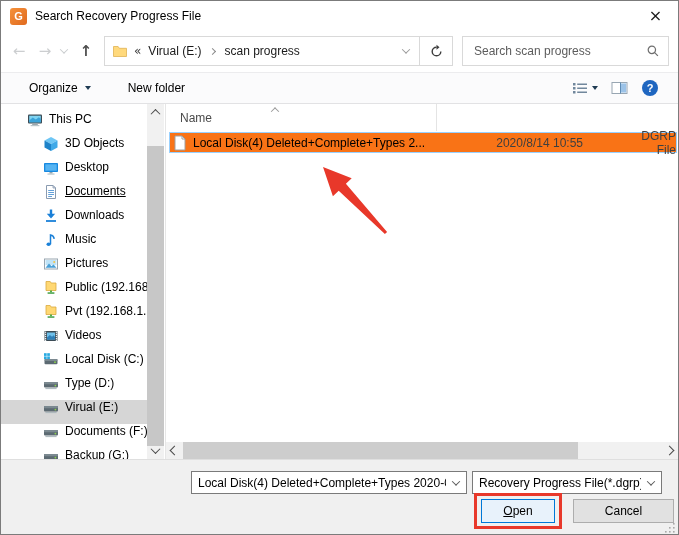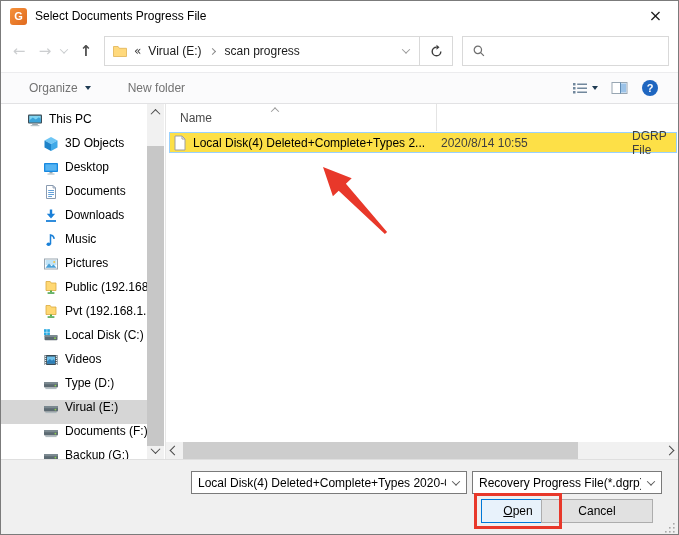--- a/index.html
+++ b/index.html
@@ -25,21 +25,21 @@
   .crumb-ovf { color:#3c3c3c; padding:0 4px 0 0; }
   .addr-spacer { flex:1; }
   .addr-chev { width:26px; display:flex; justify-content:center; align-self:stretch; align-items:center; }
   .refresh-btn { width:32px; align-self:stretch; border-left:1px solid #d9d9d9; display:flex; align-items:center; justify-content:center; }
   .search-box { position:absolute; left:461px; top:5px; width:207px; height:30px; border:1px solid #d9d9d9; box-sizing:border-box; display:flex; align-items:center; padding:0 8px 0 9px; background:#fff; }
   .search-box input { border:none; outline:none; flex:1; font:inherit; color:#3c3c3c; background:transparent; min-width:0; }
   .search-box input::placeholder { color:#5c5c5c; opacity:1; }
 
   
   .toolbar { position:absolute; top:71px; left:0; right:0; height:32px; background:#fbfbfc; border-top:1px solid #ececee; border-bottom:1px solid #e2e2e4; box-sizing:border-box; display:flex; align-items:center; padding:0 20px 0 28px; }
-  .tb-btn { display:flex; align-items:center; gap:7px; color:#737373; background:none; border:none; font:inherit; padding:0; }
+  .tb-btn { display:flex; align-items:center; gap:7px; color:#000000; background:none; border:none; font:inherit; padding:0; }
   .tb-organize { margin-right:37px; }
   .tri-down { width:0; height:0; border-left:3.5px solid transparent; border-right:3.5px solid transparent; border-top:4px solid #1f3b53; display:inline-block; }
   .tb-right { margin-left:auto; display:flex; align-items:center; gap:13px; }
   .help-circle { width:16px; height:16px; border-radius:50%; background:#1f66c0; color:#fff; font-weight:bold; font-size:11px; display:flex; align-items:center; justify-content:center; }
 
   
   .chev { display:inline-block; width:6px; height:6px; border-right:1.2px solid #5a5a5a; border-bottom:1.2px solid #5a5a5a; box-sizing:border-box; }
   .chev.down { transform:rotate(45deg) translate(-1px,-1px); }
   .chev.right { transform:rotate(-45deg); }
   .chev.up { transform:rotate(-135deg) translate(-1px,-1px); }
@@ -53,65 +53,65 @@
   .main { position:absolute; top:103px; left:0; right:0; height:355px; background:#fff; overflow:hidden; }
   .sidebar { position:absolute; left:0; top:0; width:146px; height:100%; padding-top:8px; box-sizing:border-box; overflow:hidden; }
   .side-item { height:24px; display:flex; align-items:flex-start; white-space:nowrap; overflow:hidden; }
   .side-item.selected { background:#d6d6d6; }
   .sicon { width:16px; height:16px; margin-right:6px; flex:none; display:inline-flex; }
   .sidebar-scroll { position:absolute; left:146px; top:0; width:17px; height:100%; background:#f1f1f1; }
   .ss-btn { position:absolute; left:0; width:17px; height:17px; display:flex; align-items:center; justify-content:center; }
   .ss-up { top:0; } .ss-down { bottom:0; }
   .ss-thumb { position:absolute; left:0; top:42px; width:17px; height:300px; background:#c7c7c7; }
 
-  .file-list { position:absolute; left:164px; top:0; right:0; height:100%; border-left:1px solid #e6e6e6; }
+  .file-list { position:absolute; left:164px; top:0; right:0; height:100%; border-left:1px solid #e6e6e6;text-align:right; }
   .fl-header { position:relative; height:27px; display:flex; color:#4a4a4a; }
   .fl-h { box-sizing:border-box; border-right:1px solid #e4e4e4; display:flex; align-items:center; }
   .fl-h.c-name { width:271px; padding-left:14px; }
   .fl-h.c-date { width:146px; padding-left:7px; }
   .fl-h.c-type { flex:1; padding-left:7px; border-right:none; }
   .sort-chev { position:absolute; top:3px; left:106px; }
   .file-rows { position:relative; }
-  .file-row { height:21px; display:flex; align-items:center; margin:1px 1px 0 3px; background:#fde047; border:1px solid #99d1ff; box-sizing:border-box; }
+  .file-row { height:21px; display:flex; align-items:center; margin:1px 1px 0 3px; background:#f97316; border:1px solid #99d1ff; box-sizing:border-box; }
   .fr-name { width:267px; display:flex; align-items:center; gap:6px; padding-left:3px; overflow:hidden; white-space:nowrap; box-sizing:border-box; flex:none; }
   .fr-date { width:146px; padding-left:4px; color:#3f3f3f; flex:none; box-sizing:border-box; }
   .fr-type { flex:1; padding-left:4px; color:#3f3f3f;margin-left:45px; }
   .ficon { width:14px; height:16px; flex:none; display:inline-flex; }
   .fl-hscroll { position:absolute; left:0; right:0; bottom:0; height:17px; background:#f1f1f1; }
   .hs-btn { position:absolute; top:0; width:17px; height:17px; display:flex; align-items:center; justify-content:center; }
   .hs-left { left:0; } .hs-right { right:0; }
   .hs-thumb { position:absolute; left:17px; top:0; width:395px; height:17px; background:#cdcdcd; }
 
   
   .footer { position:absolute; left:0; right:0; top:458px; height:77px; background:#f0f0f0; border-top:1px solid #dfdfdf; box-sizing:border-box; }
   .fname-label { position:absolute; left:0; top:15px; width:185px; text-align:right; white-space:pre; }
   .mn { text-decoration:underline; }
   .combo { position:absolute; box-sizing:border-box; border:1px solid #7a7a7a; background:#fff; display:flex; align-items:center; }
   .combo .val { flex:1; padding-left:6px; white-space:nowrap; overflow:hidden; }
   .combo .chev-box { width:20px; display:flex; align-items:center; justify-content:center; flex:none; }
   .combo1 { left:190px; top:11px; width:276px; height:23px; }
   .combo2 { left:471px; top:11px; width:190px; height:23px; }
   .btn { position:absolute; top:39px; height:24px; box-sizing:border-box; display:flex; align-items:center; justify-content:center; font:inherit; padding:0; }
   .open-btn { left:480px; width:74px; background:#e8f2fb; border:1px solid #0078d7; }
-  .cancel-btn { left:540px; width:112px; background:#e1e1e1; border:1px solid #adadad; }
+  .cancel-btn { left:572px; width:101px; background:#e1e1e1; border:1px solid #adadad; }
   .red-rect { position:absolute; left:473px; top:33px; width:88px; height:36px; border:3px solid #e8352a; box-sizing:border-box; pointer-events:none; }
   .resize-grip { position:absolute; right:2px; bottom:2px; }
 
   .annot-layer { position:absolute; left:0; top:0; width:679px; height:535px; pointer-events:none; z-index:60; }
 </style>
 </head>
 <body>
 
 <div class="window">
 
   <div class="titlebar">
     <span class="app-icon">
         <span>G</span>
       </span>
-    <span class="title">Select Documents Progress File</span>
+    <span class="title">Search Recovery Progress File</span>
     <button class="close-btn glyph">×</button>
   </div>
 
   <div class="navbar">
     <span class="nav-btn nav-back glyph">←</span>
     <span class="nav-btn nav-fwd glyph">→</span>
     <span class="nav-btn nav-chev">
         <i class="chev down lite"></i>
       </span>
     <span class="nav-btn nav-up glyph">↑</span>
@@ -132,20 +132,21 @@
         </span>
       <span class="refresh-btn">
         <svg width="15" height="15" viewBox="0 0 16 16">
             <path d="M12.6 8 A4.6 4.6 0 1 1 8 3.4" fill="none" stroke="#3d3d3d" stroke-width="1.5"></path>
             <polygon points="8,0.8 8,6 11.2,3.4" fill="#3d3d3d"></polygon>
           </svg>
       </span>
     </div>
 
     <div class="search-box">
+      <input value="" placeholder="Search scan progress" style="">
       <svg width="14" height="14" viewBox="0 0 16 16">
           <circle cx="6.7" cy="6.7" r="4.2" fill="none" stroke="#6e6e6e" stroke-width="1.4"></circle>
           <line x1="9.9" y1="9.9" x2="13.6" y2="13.6" stroke="#6e6e6e" stroke-width="1.4"></line>
         </svg>
     </div>
   </div>
 
   <div class="toolbar">
     <button class="tb-btn tb-organize">
       <span>Organize</span>
@@ -209,21 +210,21 @@
           <span class="sicon">
             <svg width="16" height="16" viewBox="0 0 16 16">
               <rect x="1" y="3" width="14" height="9" rx="0.8" fill="#1789e0"></rect>
               <rect x="2.3" y="4.3" width="11.4" height="6.4" fill="#56b4f2"></rect>
               <rect x="6.5" y="12" width="3" height="1.5" fill="#90a4ae"></rect>
               <rect x="4.5" y="13.5" width="7" height="1.1" fill="#b0bec5"></rect>
             </svg>
           </span>
           <span>Desktop</span>
         </div>
-        <div class="side-item" style="padding-left: 42px;">
+        <div class="side-item" style="padding-left: 42px; text-decoration: underline;">
           <span class="sicon">
             <svg width="16" height="16" viewBox="0 0 16 16">
               <path d="M3.5 1.5 H10 L12.5 4 V14.5 H3.5 Z" fill="#fff" stroke="#8a9bb0"></path>
               <path d="M10 1.5 L12.5 4 H10 Z" fill="#d7e2ee" stroke="#8a9bb0" stroke-width="0.8"></path>
               <g stroke="#64a0d8" stroke-width="1">
                 <line x1="5.2" y1="6.5" x2="11" y2="6.5"></line>
                 <line x1="5.2" y1="8.5" x2="11" y2="8.5"></line>
                 <line x1="5.2" y1="10.5" x2="11" y2="10.5"></line>
                 <line x1="5.2" y1="12.5" x2="9" y2="12.5"></line>
               </g>
@@ -273,36 +274,20 @@
         </div>
         <div class="side-item" style="padding-left: 42px;">
           <span class="sicon">
             <svg width="16" height="16" viewBox="0 0 16 16">
               <path d="M3 1.5 h4.2 l1 1.5 h4.8 v7.5 h-10 z" fill="#ffd873" stroke="#d9a93f" stroke-width="0.8"></path>
               <rect x="7" y="10.5" width="2" height="1.8" fill="#56b04a"></rect>
               <rect x="4.6" y="12.3" width="6.8" height="1.5" fill="#43a047"></rect>
             </svg>
           </span>
           <span>Pvt (192.168.1.11</span>
-        </div>
-        <div class="side-item" style="padding-left: 42px;">
-          <span class="sicon">
-            <svg width="16" height="16" viewBox="0 0 16 16">
-              <rect x="1.5" y="7" width="13" height="5.2" rx="1" fill="#5c6a72"></rect>
-              <rect x="1.5" y="7" width="13" height="2.1" rx="1" fill="#7b8990"></rect>
-              <circle cx="12" cy="10.2" r="0.9" fill="#8bd34b"></circle>
-              <g fill="#29aae1">
-                <rect x="1" y="1.2" width="2.7" height="2.7"></rect>
-                <rect x="4.2" y="1.2" width="2.7" height="2.7"></rect>
-                <rect x="1" y="4.4" width="2.7" height="2.7"></rect>
-                <rect x="4.2" y="4.4" width="2.7" height="2.7"></rect>
-              </g>
-            </svg>
-          </span>
-          <span>Local Disk (C:)</span>
         </div>
         <div class="side-item" style="padding-left: 42px;">
           <span class="sicon">
             <svg width="16" height="16" viewBox="0 0 16 16">
               <rect x="1.5" y="3" width="13" height="10" fill="#3b4b55"></rect>
               <g fill="#eceff1">
                 <rect x="1.9" y="3.6" width="1.3" height="1.3"></rect>
                 <rect x="1.9" y="5.7" width="1.3" height="1.3"></rect>
                 <rect x="1.9" y="7.8" width="1.3" height="1.3"></rect>
                 <rect x="1.9" y="9.9" width="1.3" height="1.3"></rect>
@@ -311,20 +296,36 @@
                 <rect x="12.8" y="5.7" width="1.3" height="1.3"></rect>
                 <rect x="12.8" y="7.8" width="1.3" height="1.3"></rect>
                 <rect x="12.8" y="9.9" width="1.3" height="1.3"></rect>
                 <rect x="12.8" y="11.7" width="1.3" height="1.3"></rect>
               </g>
               <rect x="4" y="4.5" width="8" height="7" fill="#6ec0ea"></rect>
               <path d="M4 9.6 L6.9 6.9 L9 8.7 L10.6 7.3 L12 9 V11.5 H4 Z" fill="#2e7fb8"></path>
             </svg>
           </span>
           <span>Videos</span>
+        </div>
+        <div class="side-item" style="padding-left: 42px;">
+          <span class="sicon">
+            <svg width="16" height="16" viewBox="0 0 16 16">
+              <rect x="1.5" y="7" width="13" height="5.2" rx="1" fill="#5c6a72"></rect>
+              <rect x="1.5" y="7" width="13" height="2.1" rx="1" fill="#7b8990"></rect>
+              <circle cx="12" cy="10.2" r="0.9" fill="#8bd34b"></circle>
+              <g fill="#29aae1">
+                <rect x="1" y="1.2" width="2.7" height="2.7"></rect>
+                <rect x="4.2" y="1.2" width="2.7" height="2.7"></rect>
+                <rect x="1" y="4.4" width="2.7" height="2.7"></rect>
+                <rect x="4.2" y="4.4" width="2.7" height="2.7"></rect>
+              </g>
+            </svg>
+          </span>
+          <span>Local Disk (C:)</span>
         </div>
         <div class="side-item" style="padding-left: 42px;">
           <span class="sicon">
             <svg width="16" height="16" viewBox="0 0 16 16">
               <rect x="1" y="6" width="14" height="5.6" rx="1" fill="#5c6a72"></rect>
               <rect x="1" y="6" width="14" height="2.3" rx="1" fill="#7b8990"></rect>
               <circle cx="12.4" cy="9.6" r="0.9" fill="#8bd34b"></circle>
               <rect x="2.4" y="12.1" width="11.2" height="1" fill="#aab6bc"></rect>
             </svg>
           </span>

